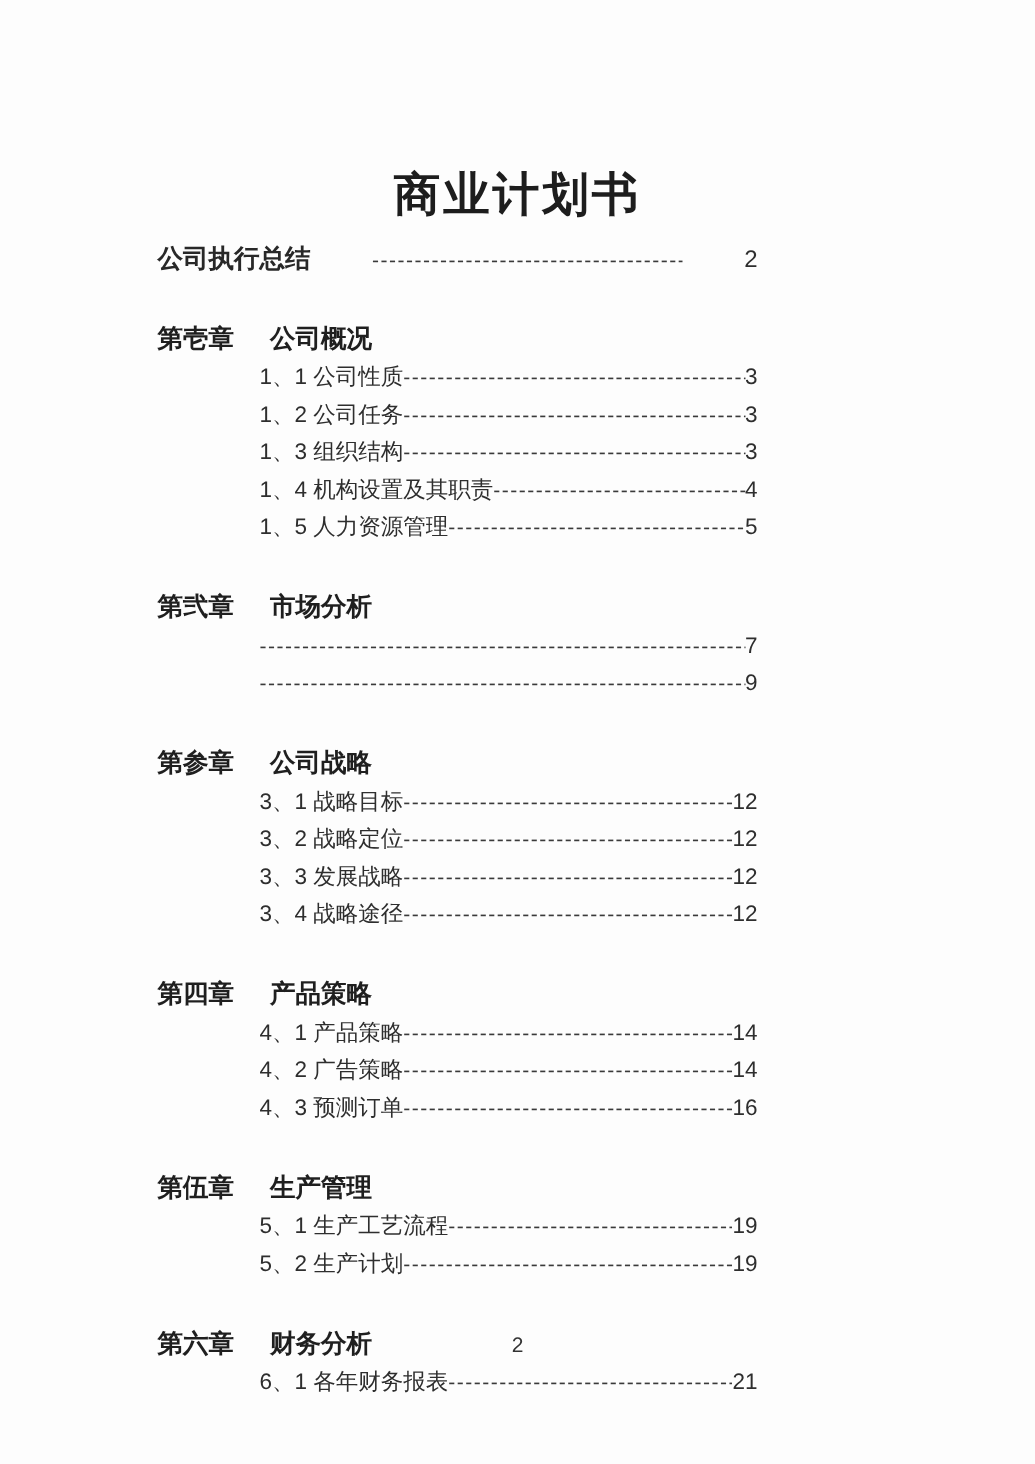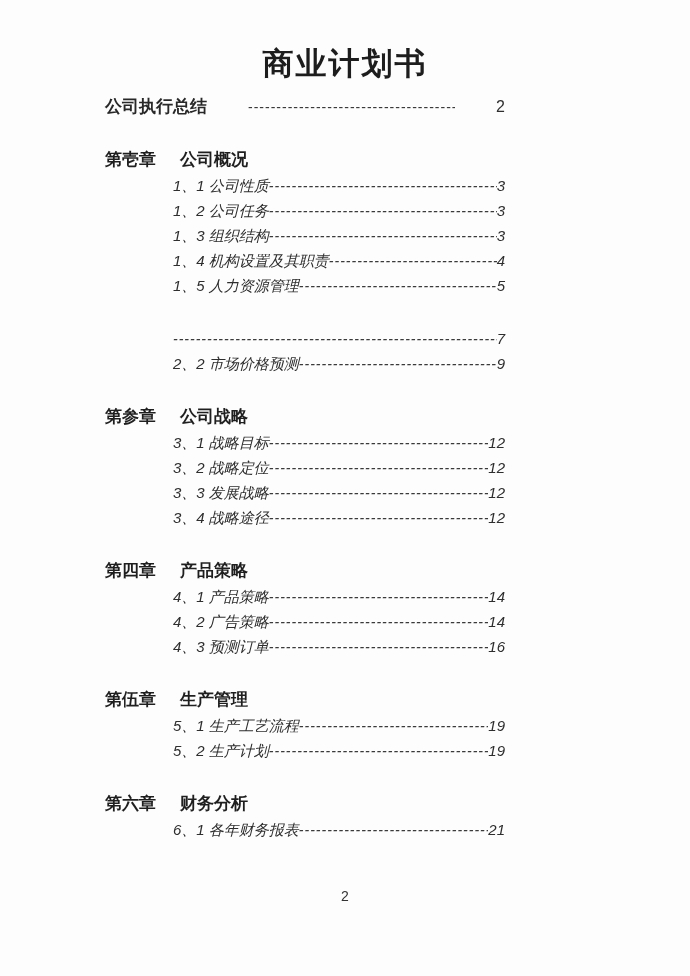--- a/index.html
+++ b/index.html
@@ -4,36 +4,36 @@
 <style>
   html, body { margin: 0; padding: 0; }
   body {
     width: 690px; height: 976px;
     background: #fdfdfd;
     font-family: "Liberation Sans", "DejaVu Sans", sans-serif;
     color: #282828;
   }
   .page { position: relative; width: 690px; height: 976px; overflow: hidden; }
   .doc-title {
-    margin: 0; padding-top: 44px;
+    margin: 0; padding-top: 110px;
     text-align: center;
     font-size: 31px; font-weight: bold; line-height: 40px;
     letter-spacing: 2px; color: #1d1d1d;
   }
   .toc { width: 400px; margin-left: 105px; }
   .row { display: flex; align-items: baseline; height: 25px; line-height: 25px; }
   .summary-row { margin-top: 10px; font-size: 16px; gap: 41px; }
   .summary-row .label { font-weight: bold; font-size: 17px; }
   .section { margin-top: 28px; }
   .chapter-heading {
     height: 25px; line-height: 25px;
     font-size: 17px; font-weight: bold; margin-bottom: 1px; color: #1f1f1f;
   }
   .chapter-name { margin-left: 24px; }
-  .item { padding-left: 68px; font-size: 15px; color: #2e2e2e; font-style: italic; }
+  .item { padding-left: 68px; font-size: 15px; color: #2e2e2e; }
   .label { white-space: nowrap; }
   .leader {
     flex: 1 1 auto; overflow: hidden; white-space: nowrap;
     letter-spacing: 1px; font-size: 14px; color: #3a3a3a;
   }
   .pagenum { font-size: 15px; color: #2e2e2e; }
   .summary-row .pagenum { font-size: 16px; }
   .page-number {
     position: absolute; top: 886px; left: 0; right: 0;
     text-align: center; font-size: 14px; line-height: 20px; color: #333;
@@ -79,26 +79,28 @@
         <span class="pagenum">4</span>
       </div>
       <div class="row item">
         <span class="label">1、5 人力资源管理</span>
         <span class="leader">--------------------------------------------------------------------------------------------------------------------------------------------------------------------------------------------------------</span>
         <span class="pagenum">5</span>
       </div>
     </div>
 
     <div class="section">
+      <div class="chapter-heading">
+        <span class="chapter-num">第弐章</span><span class="chapter-name">市场分析</span>
+      </div>
       <div class="row item">
         <span class="leader">--------------------------------------------------------------------------------------------------------------------------------------------------------------------------------------------------------</span>
         <span class="pagenum">7</span>
       </div>
       <div class="row item">
-        <span class="label">2、2 市场价格预测</span>
         <span class="leader">--------------------------------------------------------------------------------------------------------------------------------------------------------------------------------------------------------</span>
         <span class="pagenum">9</span>
       </div>
     </div>
 
     <div class="section">
       <div class="chapter-heading">
         <span class="chapter-num">第参章</span><span class="chapter-name">公司战略</span>
       </div>
       <div class="row item">

